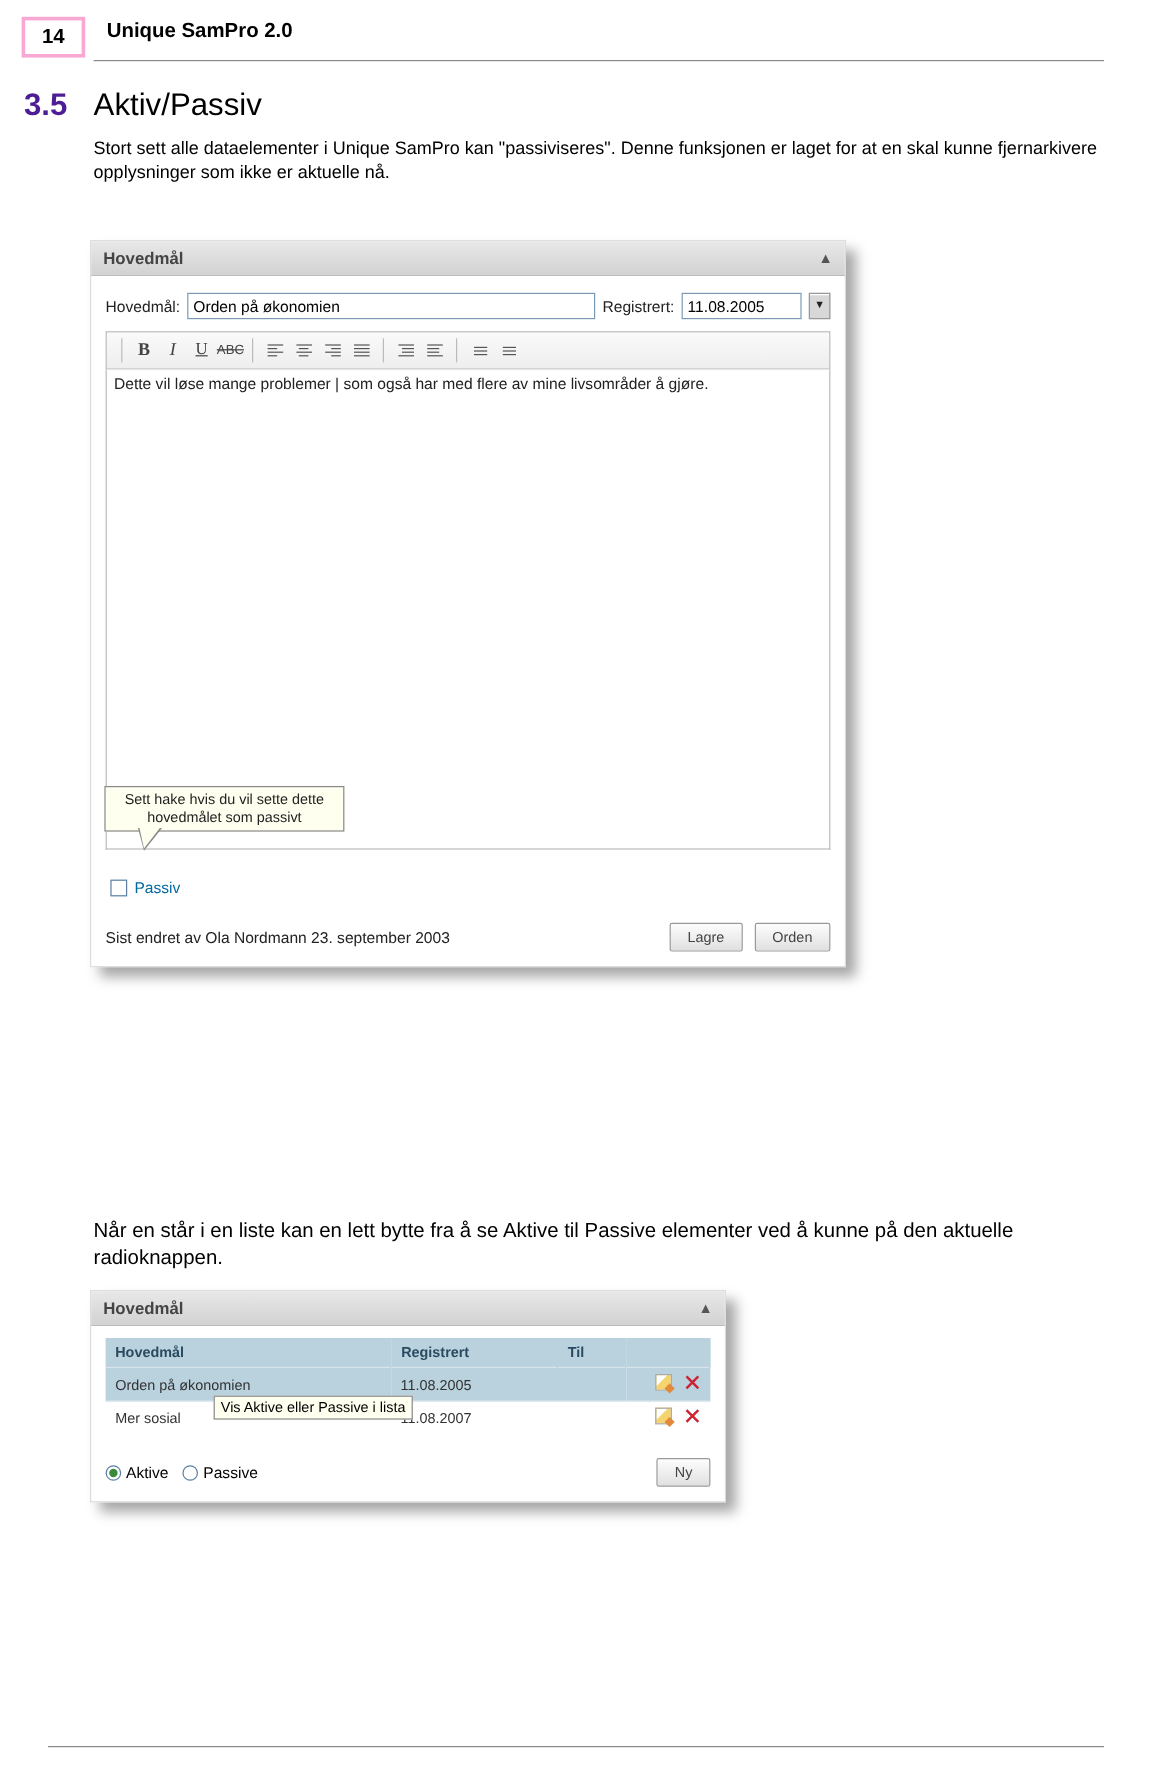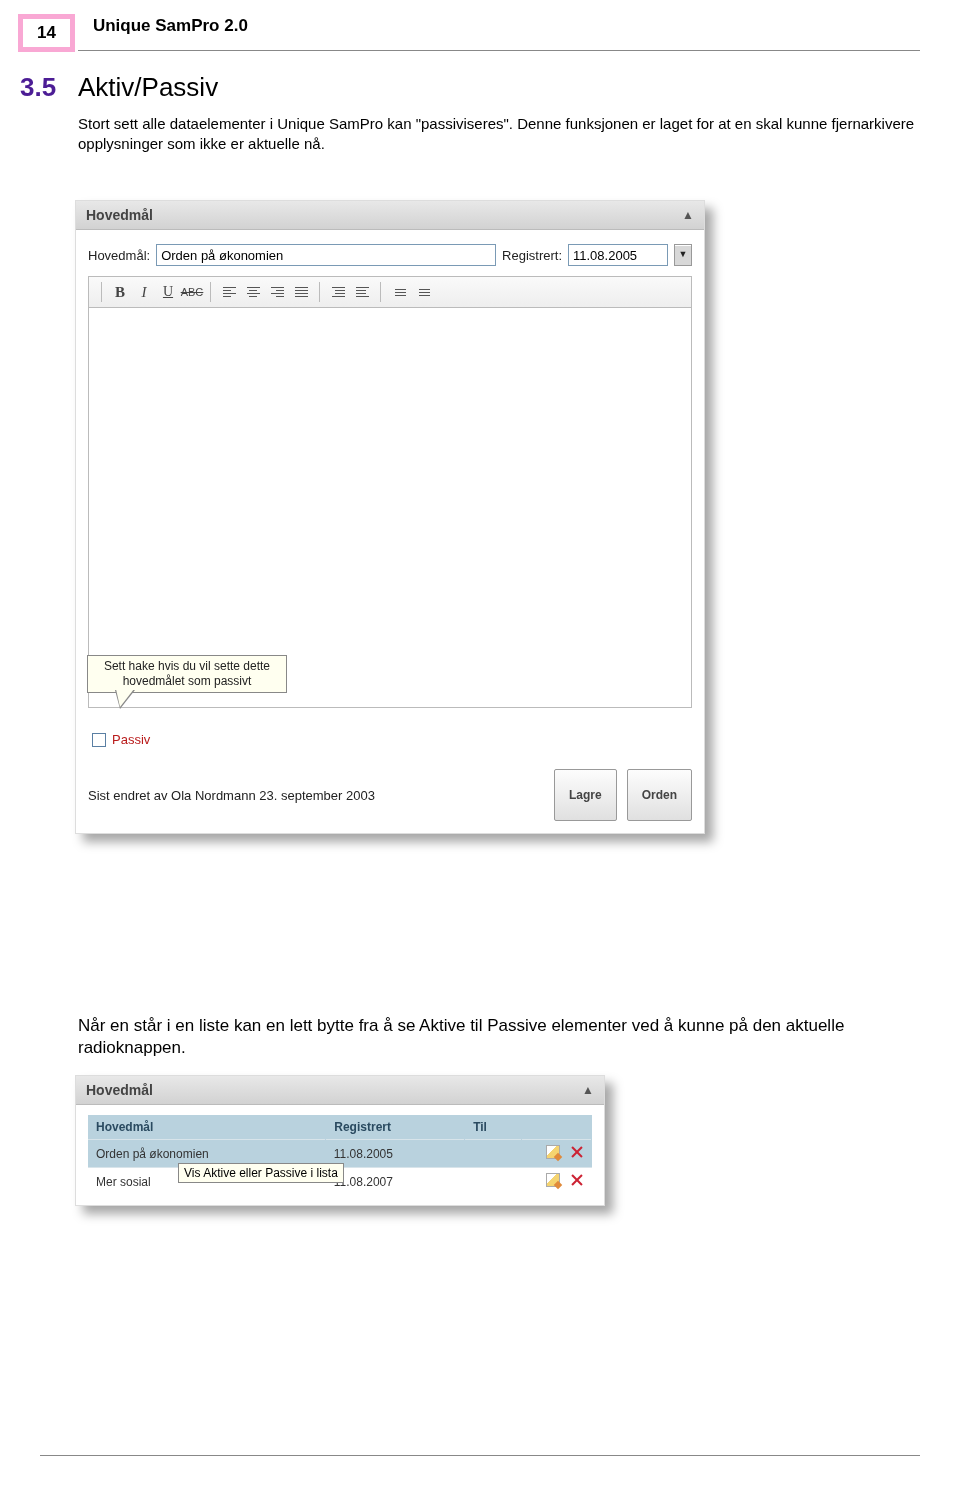--- a/index.html
+++ b/index.html
@@ -12,21 +12,21 @@
     color: #000;
   }
   .page-header {
     position: absolute;
     top: 14px;
     left: 18px;
     display: flex;
     align-items: flex-start;
   }
   .page-num-box {
-    border: 5px solid #f9a8d4;
+    border: 3px solid #f9a8d4;
     padding: 4px 14px;
     font-size: 17px;
     font-weight: bold;
     margin-right: 18px;
   }
   .doc-title {
     font-size: 17px;
     font-weight: bold;
     padding-top: 2px;
   }
@@ -169,21 +169,21 @@
     bottom: -17px;
     left: 27px;
     width: 0; height: 0;
     border-left: 5px solid transparent;
     border-right: 15px solid transparent;
     border-top: 19px solid #888;
   }
   .passiv-row {
     padding: 24px 12px 6px 16px;
     font-size: 13px;
-    color: #b91c1c;
+    color: #0369a1;
     display: flex;
     align-items: center;
     gap: 6px;
   }
   .checkbox {
     width: 14px; height: 14px;
     border: 1px solid #5a7fa3;
     background: #fff;
   }
   .footer-row {
@@ -191,23 +191,23 @@
     align-items: center;
     padding: 16px 12px 12px 12px;
     font-size: 13px;
     color: #222;
     gap: 10px;
   }
   .footer-status { flex: 1; }
   .btn {
     background: linear-gradient(#fdfdfd,#e0e0e0);
     border: 1px solid #999;
-    padding: 18px 14px;
+    padding: 4px 14px;
     font-size: 12px;
-    font-weight: bold;
+    font-weight: normal;
     color: #444;
     border-radius: 2px;
   }
   .body-para-2 {
     position: absolute;
     top: 1015px;
     left: 78px;
     right: 40px;
     font-size: 17px;
     line-height: 1.3;
@@ -393,20 +393,21 @@
       </div>
     <div class="tb-btn">
         <span class="align-icon">
           <span style="width:11px;margin-left:3px"></span>
           <span style="width:11px;margin-left:3px"></span>
           <span style="width:11px;margin-left:3px"></span>
         </span>
       </div>
   </div>
   <div class="richtext">
+    <span>Dette vil løse mange problemer | som også har med flere av mine livsområder å gjøre.</span>
     <div class="tooltip1">Sett hake hvis du vil sette dette hovedmålet som passivt</div>
   </div>
   <div class="passiv-row">
     <div class="checkbox"></div>
     <span>Passiv</span>
   </div>
   <div class="footer-row">
     <span class="footer-status">Sist endret av Ola Nordmann 23. september 2003</span>
     <button class="btn">Lagre</button>
     <button class="btn">Orden</button>
@@ -444,15 +445,24 @@
         <td></td>
         <td class="row-icons">
           <span class="icon-edit"></span>
           <span class="icon-del"></span>
         </td>
       </tr>
     </tbody>
       </table>
     <div class="tooltip2">Vis Aktive eller Passive i lista</div>
   </div>
+  <div class="radio-row">
+    <span class="radio checked"></span>
+    <span>Aktive</span>
+    <span style="width:4px"></span>
+    <span class="radio"></span>
+    <span>Passive</span>
+    <span class="spacer"></span>
+    <button class="btn">Ny</button>
+  </div>
 </div>
 
 <div class="hr-bottom"></div>
 
 </body></html>

